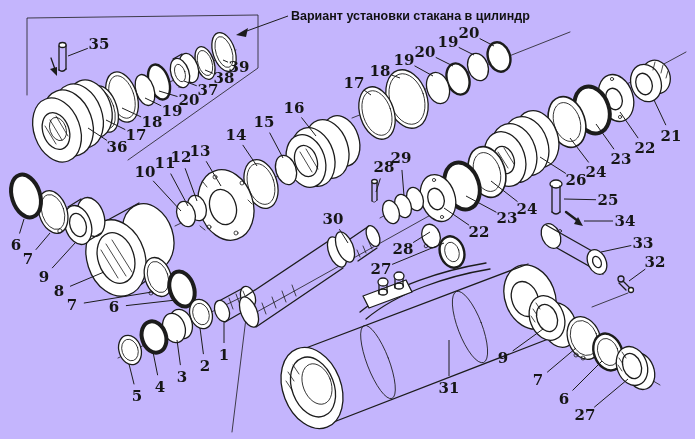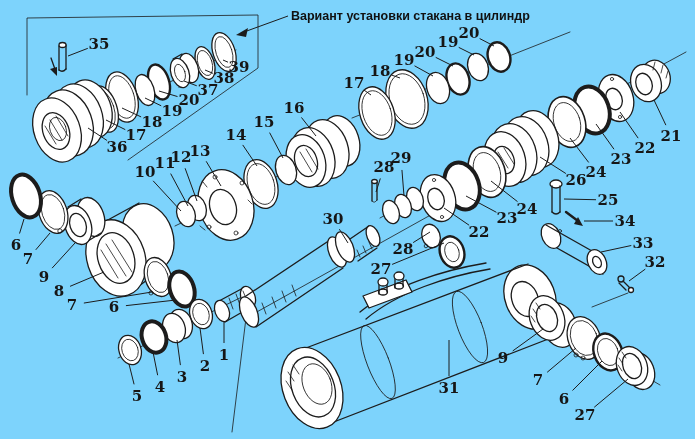--- a/index.html
+++ b/index.html
@@ -1,16 +1,16 @@
 <!DOCTYPE html>
 <html><head>
 <meta charset="utf-8">
 <style>
   html,body{margin:0;padding:0;background:#ffffff;}
-  .stage{position:relative;width:695px;height:439px;background:#7dd3fc;overflow:hidden;}
+  .stage{position:relative;width:695px;height:439px;background:#c4b5fd;overflow:hidden;}
   svg{display:block;}
   .ln{fill:none;stroke:#1c1c1c;stroke-width:1.3;stroke-linecap:round;stroke-linejoin:round;}
   .t0{stroke-width:0.8;}
   .t16{stroke-width:1.6;}
   .t2{stroke-width:2.4;}
   .t4{stroke-width:4;}
   .fill-w{fill:#ffffff;}
   .leader{stroke:#1c1c1c;stroke-width:1;fill:none;}
   .callout{font-family:"DejaVu Serif",serif;font-weight:bold;font-size:15px;fill:#161616;text-anchor:middle;}
   .title{font-family:"Liberation Sans",sans-serif;font-weight:bold;font-size:12.5px;fill:#111111;}

